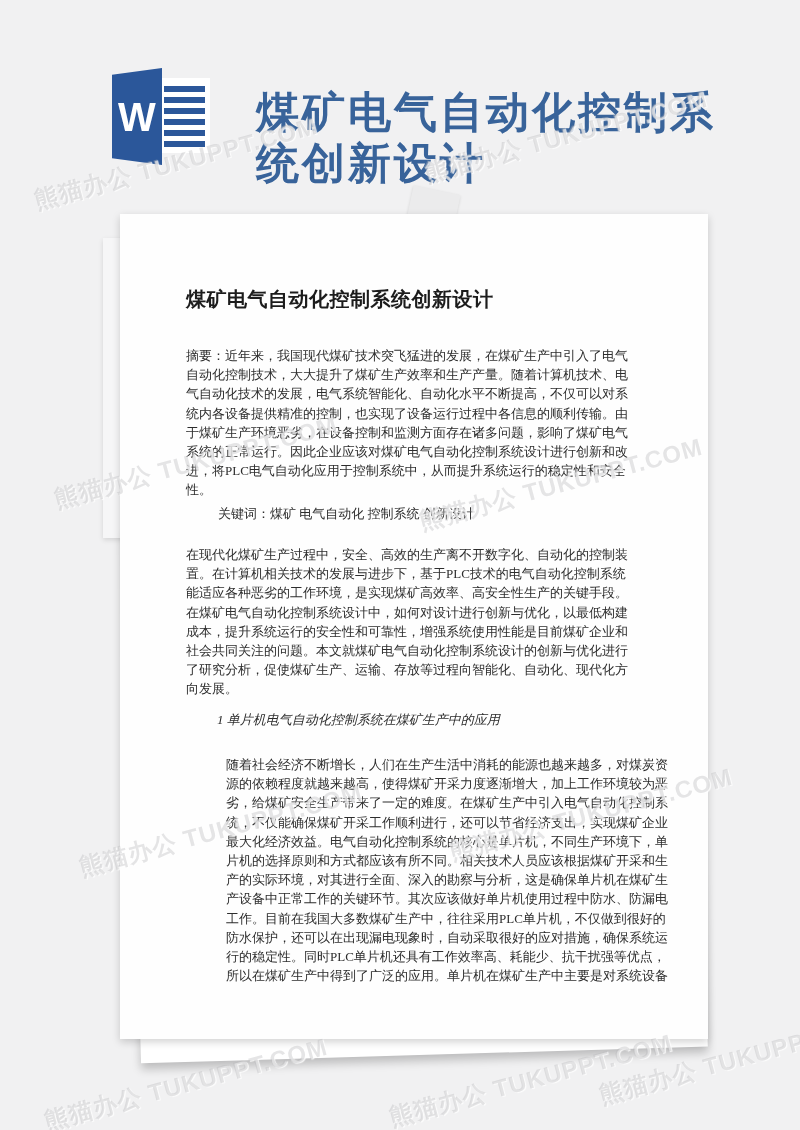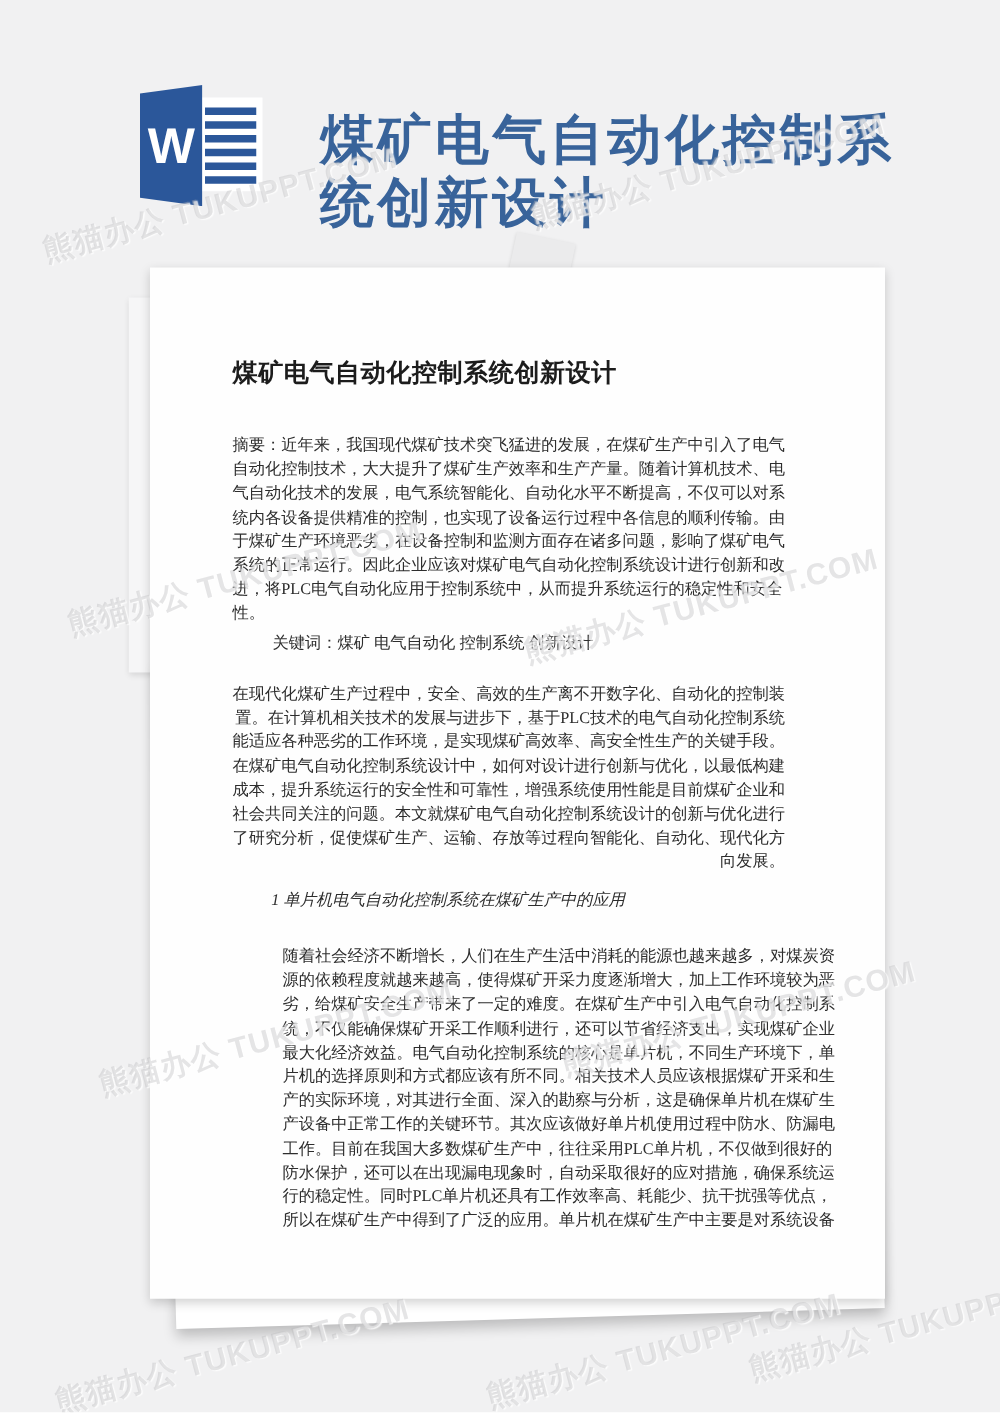--- a/index.html
+++ b/index.html
@@ -34,21 +34,21 @@
 
   
   .doc-page .blk{position:absolute;left:66px;width:442px;
       font-family:"Liberation Serif","DejaVu Serif",serif;
       font-size:13px;line-height:19.2px;color:#2d2d2d;white-space:pre-line;}
   .doc-title{position:absolute;left:66px;top:72px;width:460px;
       font-family:"Liberation Serif","DejaVu Serif",serif;
       font-size:20px;line-height:26px;font-weight:600;color:#1c1c1c;letter-spacing:.5px;}
   .doc-abstract{top:132px;}
   .doc-keywords{top:290px;text-indent:32px;}
-  .doc-para1{top:331px;text-align:right;}
+  .doc-para1{top:331px;}
   .doc-heading{top:496px;text-indent:31px;font-style:italic;}
   .doc-para2{top:541px;margin-left:40px;}
 
   
   .wm{position:absolute;white-space:nowrap;z-index:40;pointer-events:none;
       font-family:"Liberation Sans","DejaVu Sans",sans-serif;font-weight:bold;
       font-size:24px;letter-spacing:1px;color:rgba(173,173,177,.32);
       text-shadow:1px 1px 1px rgba(255,255,255,.85);
       transform:rotate(-15deg);transform-origin:left center;}
 </style>

